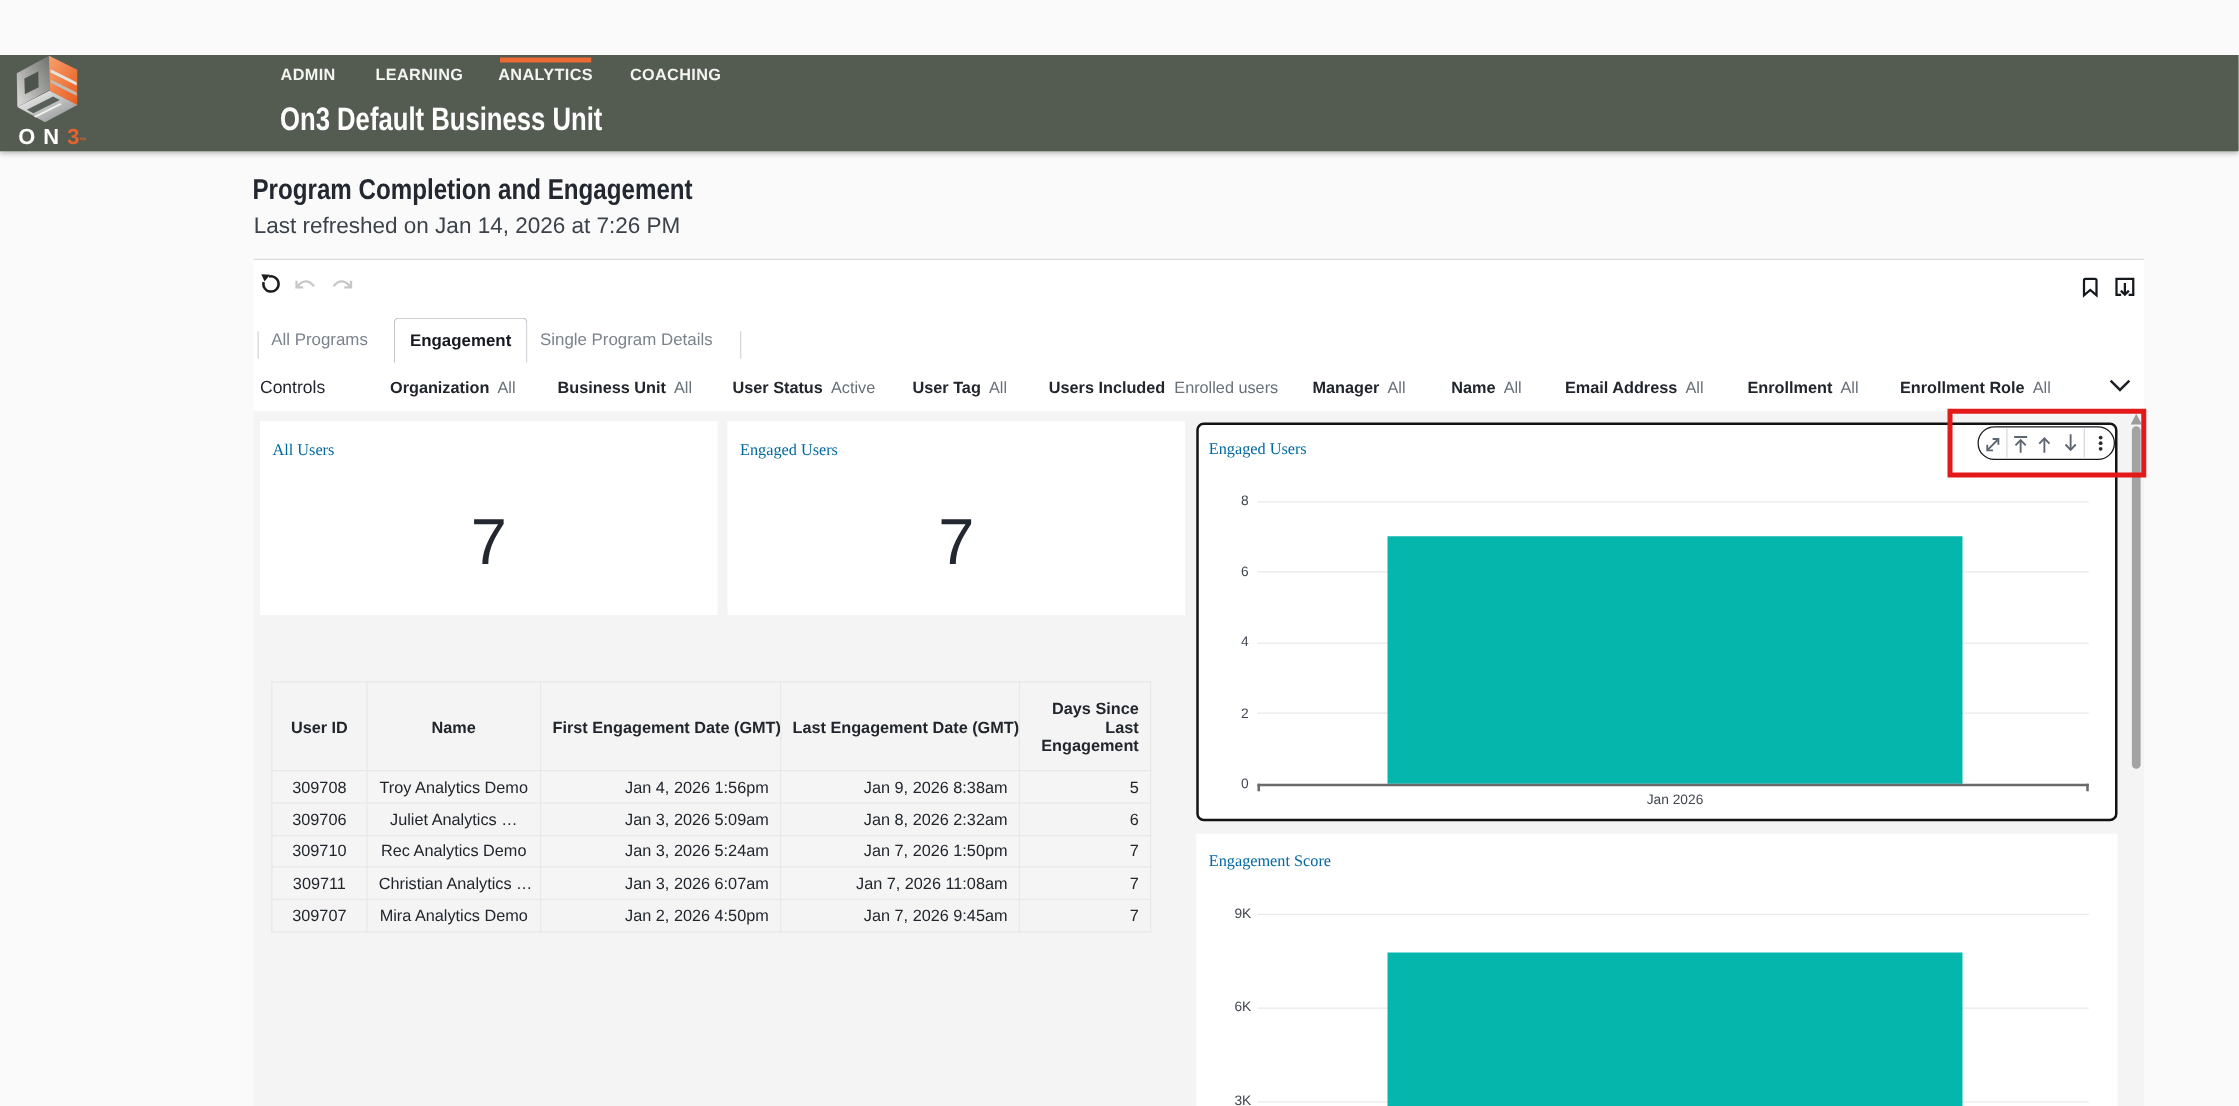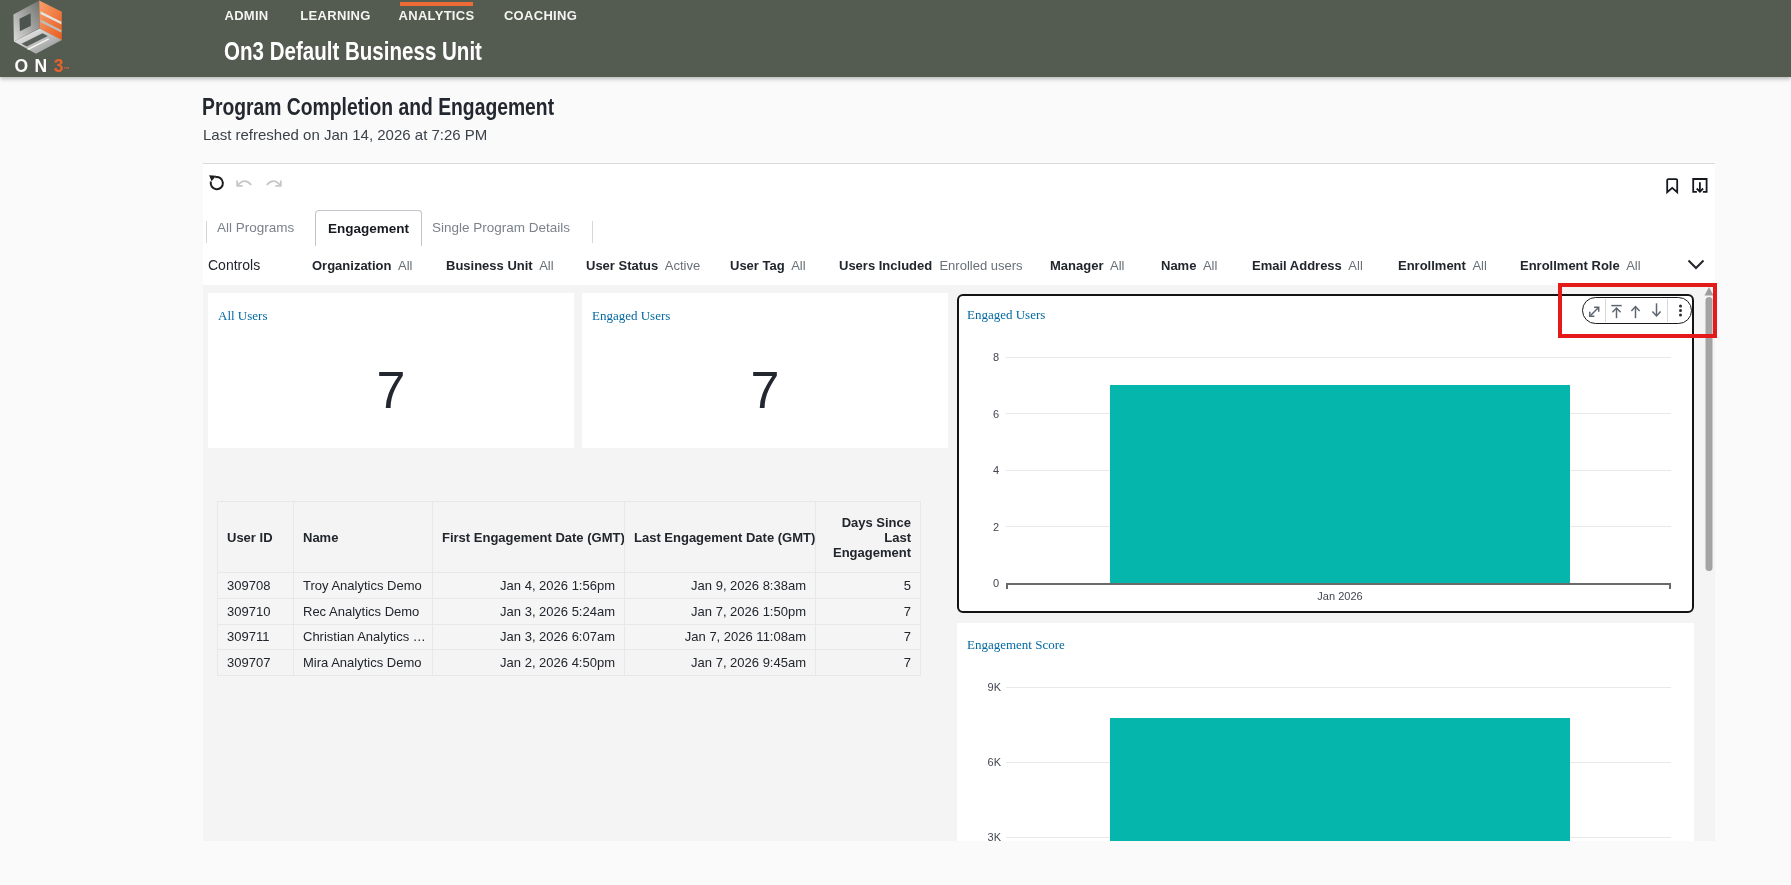--- a/index.html
+++ b/index.html
@@ -1,28 +1,28 @@
 <!DOCTYPE html>
 <html><head>
 <meta charset="utf-8">
 <style>
   * { margin:0; padding:0; box-sizing:border-box; }
   html,body { width:1791px; height:885px; background:#fafafa; font-family:"Liberation Sans",sans-serif; overflow:hidden; }
   .abs { position:absolute; }
-  #page { position:relative; width:1791px; height:841px; overflow:hidden; }
+  #page { position:relative; width:1791px; height:841px; overflow:hidden;margin-top:44px; }
 
   
   #header { position:absolute; left:0; top:0; width:1791px; height:77px; background:#545c52; box-shadow:0 2px 4px rgba(60,65,58,0.35); }
   .nav { position:absolute; top:0; height:30px; color:#f4f4f1; font-size:13px; font-weight:bold; letter-spacing:0.3px; display:flex; align-items:center; justify-content:center; }
   #navbar-line { position:absolute; background:#ec6a33; height:4px; top:2px; }
   #bizunit { position:absolute; left:224px; top:36px; color:#fff; font-size:26px; font-weight:bold; transform:scaleX(0.79); transform-origin:left center; white-space:nowrap; }
 
   
   #ptitle { position:absolute; left:202px; top:94px; font-size:23px; font-weight:bold; color:#232730; transform:scaleX(0.84); transform-origin:left top; white-space:nowrap; }
-  #psub { position:absolute; left:203px; top:126px; font-size:15px; color:#3c424a; white-space:nowrap; }
+  #psub { position:absolute; left:203px; top:126px; font-size:18px; color:#3c424a; white-space:nowrap; }
 
   
   #dashtop { position:absolute; left:203px; top:163px; width:1512px; height:122px; background:#ffffff; border-top:1px solid #d9dade; }
   #sheet   { position:absolute; left:203px; top:285px; width:1512px; height:600px; background:#f4f4f4; }
 
   
   .tabtxt { position:absolute; top:210px; height:36px; line-height:36px; font-size:13.5px; color:#7b828c; white-space:nowrap; }
   #tab-active { position:absolute; left:315px; top:210px; width:107px; height:37px; background:#fff; border:1px solid #c3c3cb; border-bottom:none; border-radius:4px 4px 0 0; color:#16191f; font-weight:bold; font-size:13.5px; text-align:center; line-height:36px; }
   .tabsep { position:absolute; top:221px; width:1px; height:22px; background:#d5d5da; }
 
@@ -36,21 +36,21 @@
   .card { position:absolute; background:#fff; }
   .cardtitle { position:absolute; font-size:13px; color:#0369a1; white-space:nowrap;font-family:Liberation Serif, serif; }
   .kpinum { position:absolute; width:100%; text-align:center; font-size:52px; line-height:1; color:#232730; }
 
   
   #tbl { position:absolute; left:217px; top:501px; width:703px; border-collapse:collapse; table-layout:fixed; font-size:13px; color:#21252c; }
   #tbl th, #tbl td { border:1px solid #e8e8e8; padding:0 9px; white-space:nowrap; overflow:hidden; }
   #tbl th { font-weight:bold; height:71px; }
   #tbl td { height:25.8px; font-weight:normal; }
   #tbl tr.g td { background:#f5f5f5; }
-  .ta-l { text-align:left; } .ta-r { text-align:right; }
+  .ta-l { text-align:center; } .ta-r { text-align:right; }
 
   
   .glabel { position:absolute; font-size:11px; color:#424650; text-align:right; width:30px; }
   .gline  { position:absolute; height:1px; background:#e9e9eb; }
   .axis   { position:absolute; background:#6a6a6a; }
   .bar    { position:absolute; background:#04b6ab; }
 
   #chart1card { position:absolute; left:957px; top:294px; width:737px; height:319px; background:#fff; border:2px solid #131313; border-radius:6px; }
   #chart2card { position:absolute; left:957px; top:623px; width:737px; height:262px; background:#fff; }
 
@@ -175,20 +175,27 @@
       <th class="ta-r">Last Engagement Date (GMT)</th>
       <th class="ta-r">Days Since<br>Last<br>Engagement</th>
     </tr>
     <tr class="g">
           <td class="ta-l">309708</td>
           <td class="ta-l">Troy Analytics Demo</td>
           <td class="ta-r">Jan 4, 2026 1:56pm</td>
           <td class="ta-r">Jan 9, 2026 8:38am</td>
           <td class="ta-r">5</td>
         </tr>
+    <tr>
+          <td class="ta-l">309706</td>
+          <td class="ta-l">Juliet Analytics …</td>
+          <td class="ta-r">Jan 3, 2026 5:09am</td>
+          <td class="ta-r">Jan 8, 2026 2:32am</td>
+          <td class="ta-r">6</td>
+        </tr>
     <tr class="g">
           <td class="ta-l">309710</td>
           <td class="ta-l">Rec Analytics Demo</td>
           <td class="ta-r">Jan 3, 2026 5:24am</td>
           <td class="ta-r">Jan 7, 2026 1:50pm</td>
           <td class="ta-r">7</td>
         </tr>
     <tr class="g">
           <td class="ta-l">309711</td>
           <td class="ta-l">Christian Analytics …</td>

